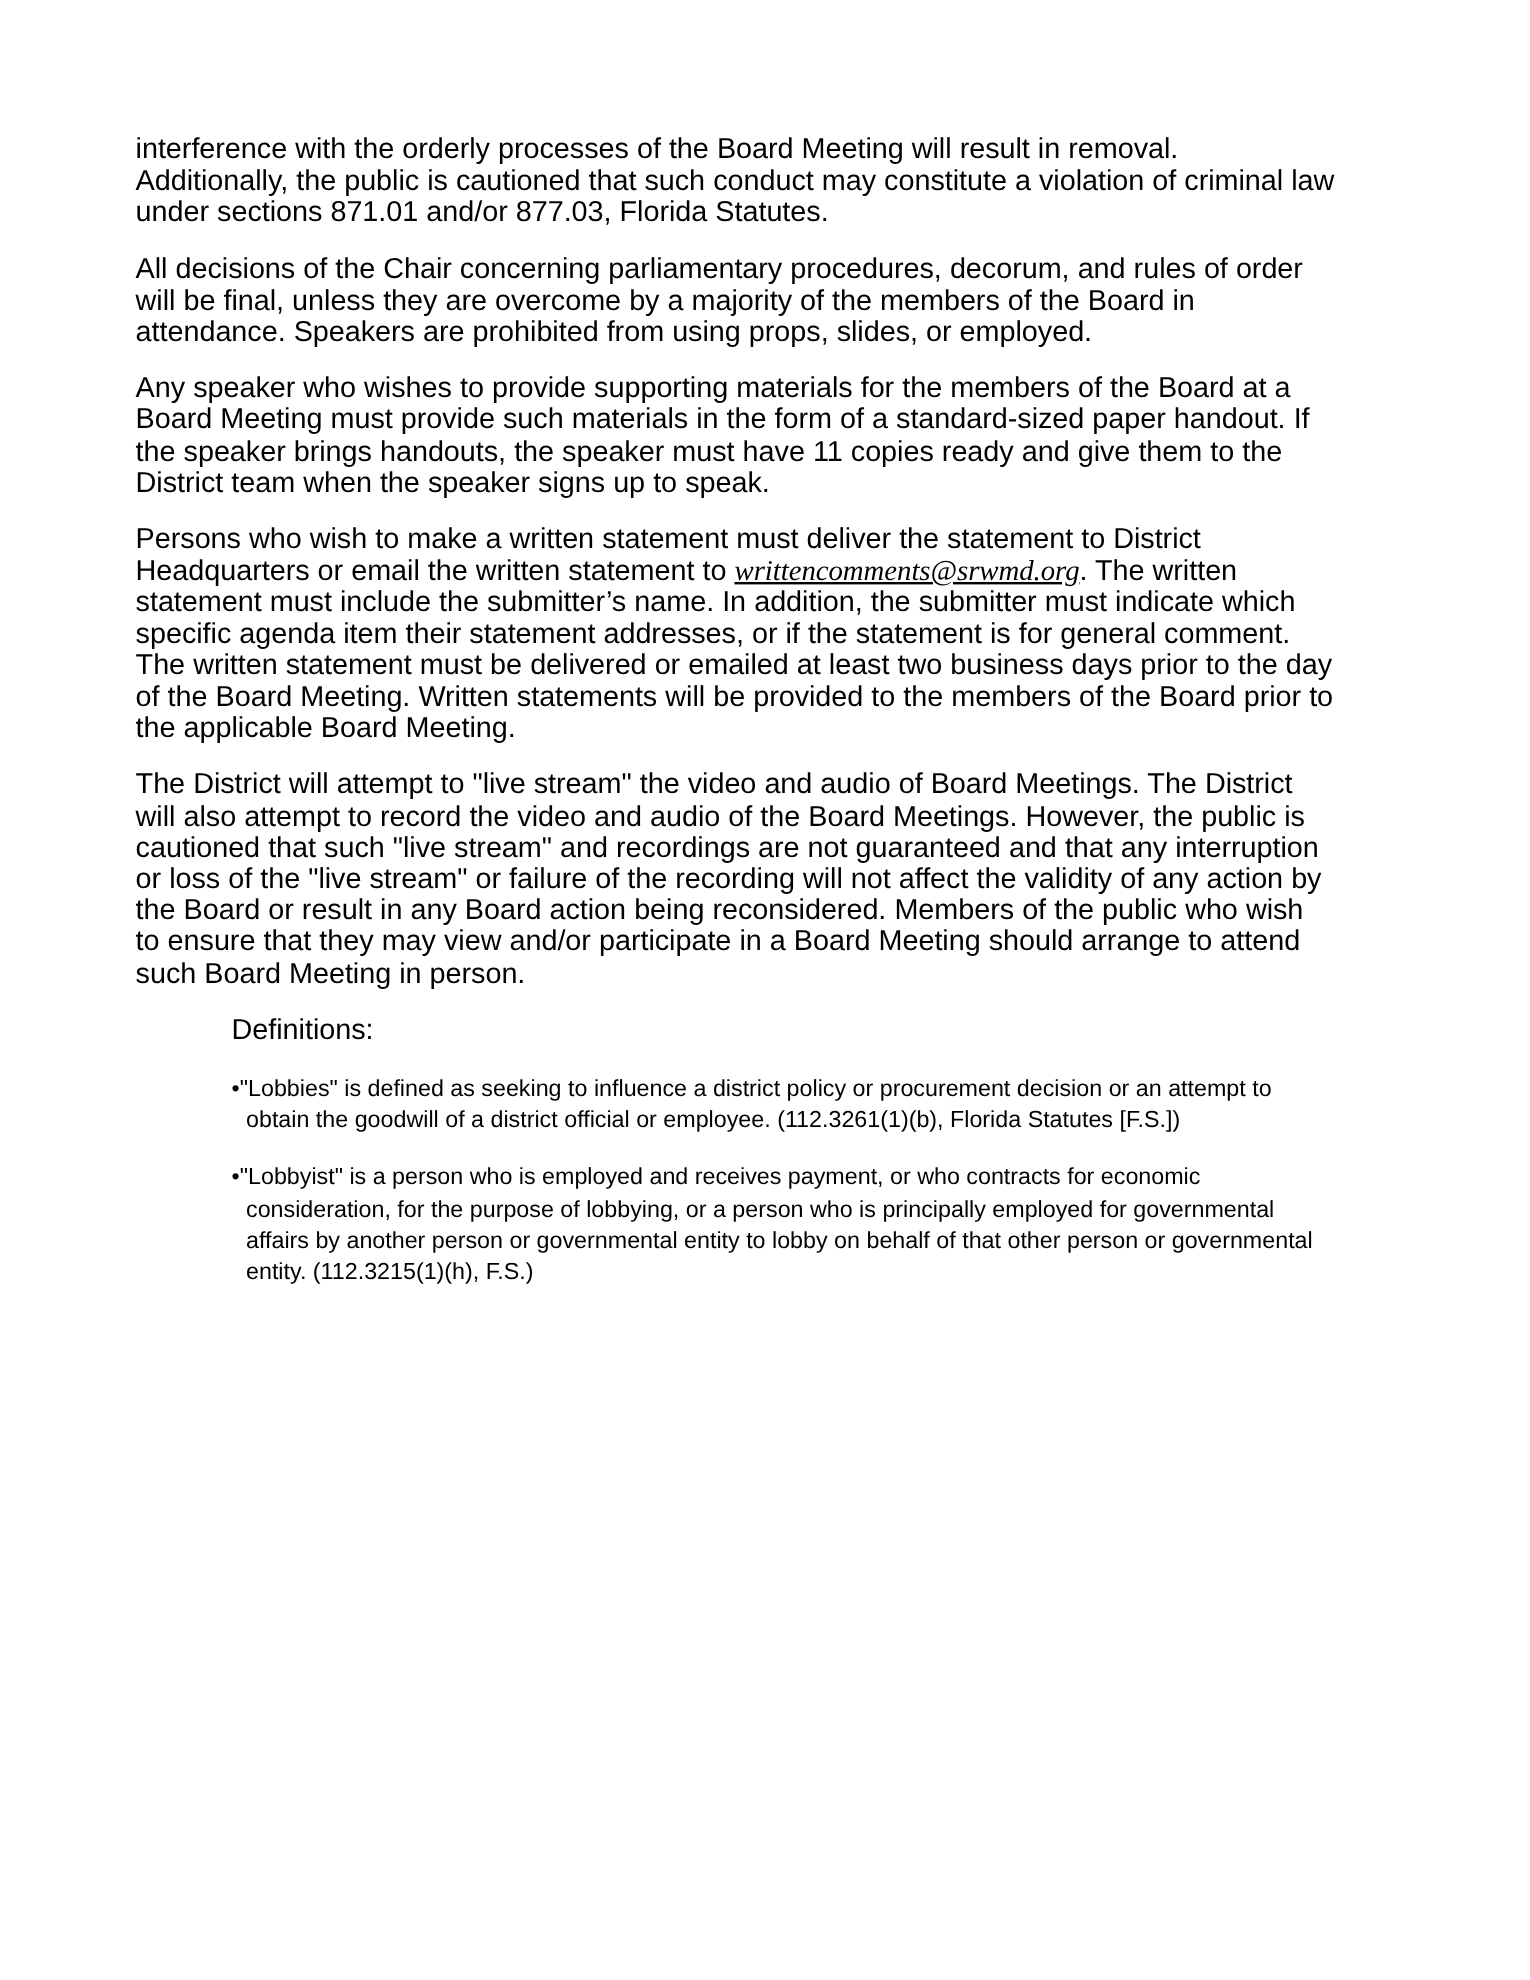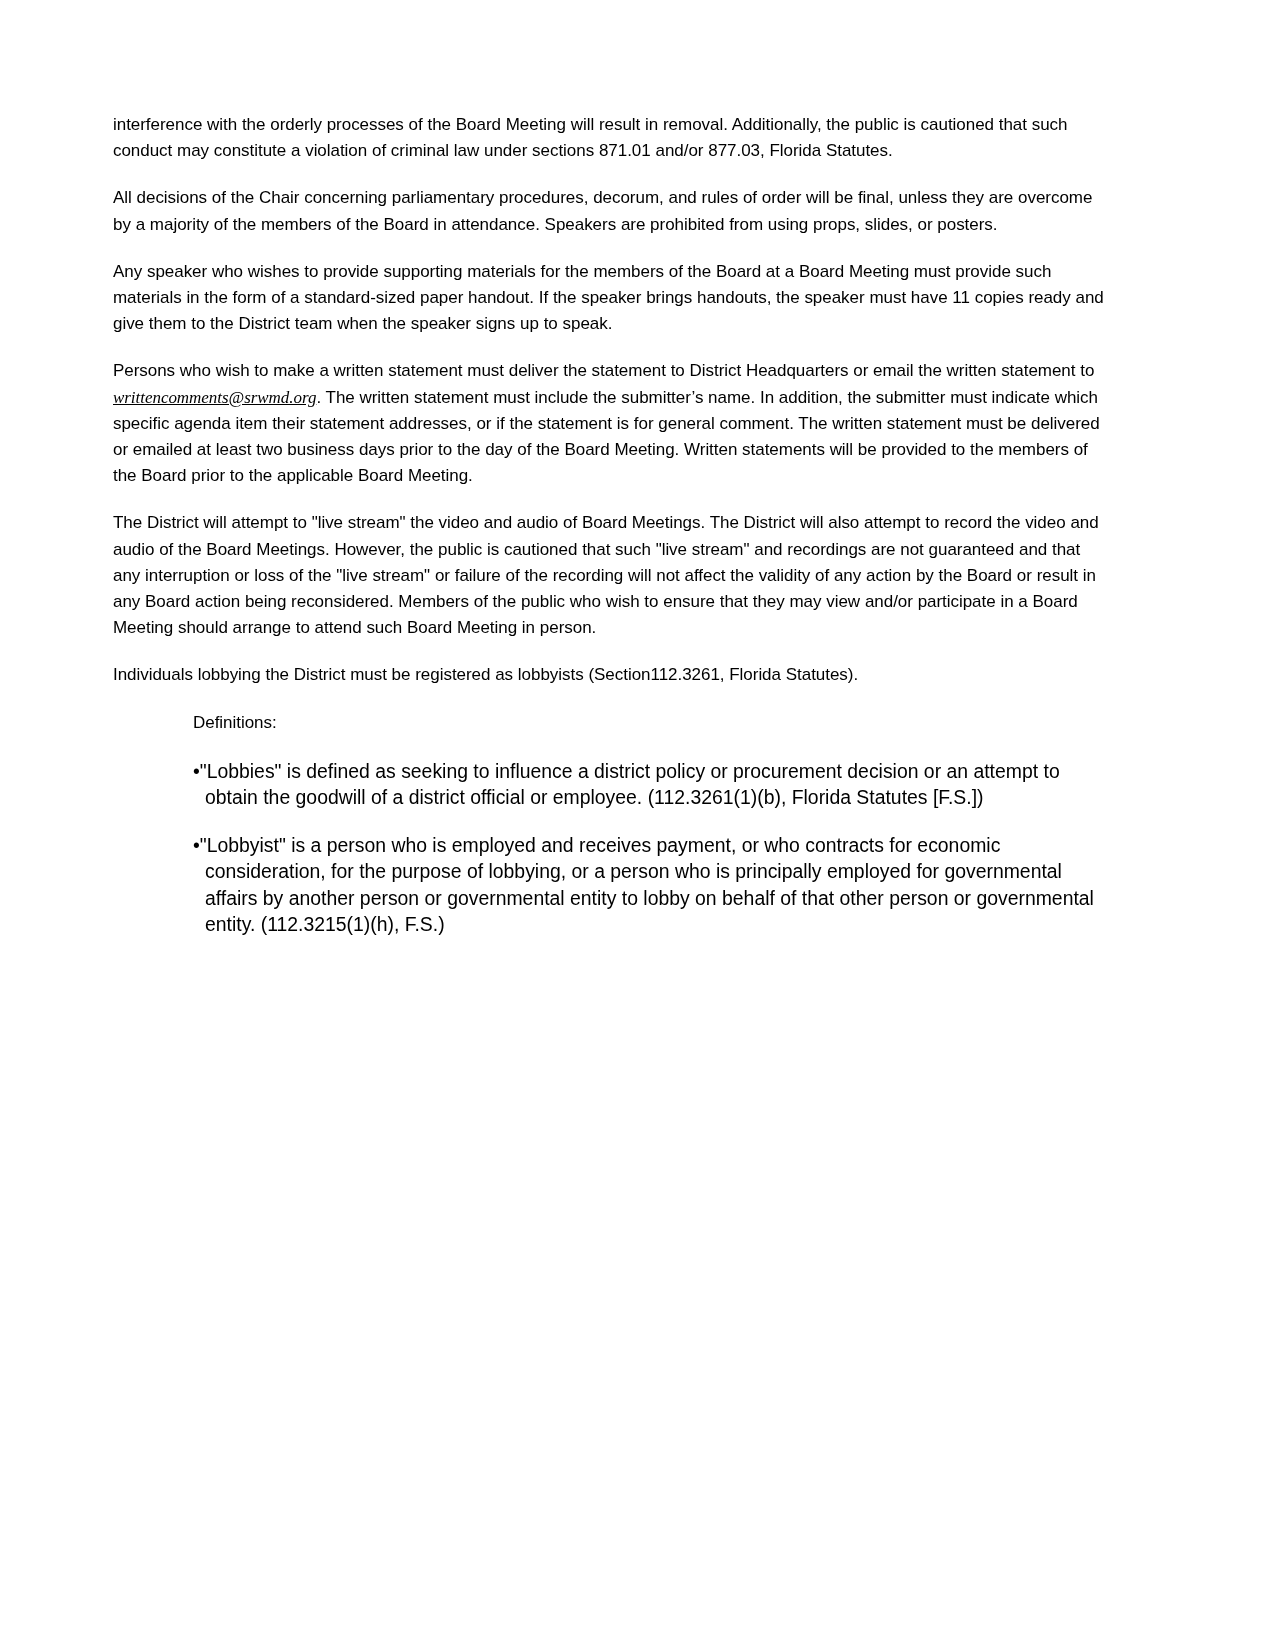--- a/index.html
+++ b/index.html
@@ -20,21 +20,21 @@
     overflow: hidden;
   }
   .content {
     position: absolute;
     left: 113px;
     top: 112px;
     width: 999px;
   }
   p.para {
     margin: 0 0 21px 0;
-    font-size: 17px;
+    font-size: 24px;
     line-height: 26.2px;
     text-align: left;
     letter-spacing: -0.04px;
     word-spacing: 0.1px;
   }
   .indent-block {
     margin-left: 80px;
     width: 919px;
   }
   .indent-block p.para {
@@ -61,29 +61,28 @@
   }
 </style>
 </head>
 <body>
 
 <div class="page">
   <div class="content">
 
     <p class="para">interference with the orderly processes of the Board Meeting will result in removal. Additionally, the public is cautioned that such conduct may constitute a violation of criminal law under sections 871.01 and/or 877.03, Florida Statutes.</p>
 
-    <p class="para">All decisions of the Chair concerning parliamentary procedures, decorum, and rules of order will be final, unless they are overcome by a majority of the members of the Board in attendance. Speakers are prohibited from using props, slides, or posters.</p>
+    <p class="para">All decisions of the Chair concerning parliamentary procedures, decorum, and rules of order will be final, unless they are overcome by a majority of the members of the Board in attendance. Speakers are prohibited from using props, slides, or employed.</p>
 
     <p class="para">Any speaker who wishes to provide supporting materials for the members of the Board at a Board Meeting must provide such materials in the form of a standard-sized paper handout. If the speaker brings handouts, the speaker must have 11 copies ready and give them to the District team when the speaker signs up to speak.</p>
 
     <p class="para"><span>Persons who wish to make a written statement must deliver the statement to District Headquarters or email the written statement to </span><a class="email-link" href="#">writtencomments@srwmd.org</a><span>. The written statement must include the submitter’s name. In addition, the submitter must indicate which specific agenda item their statement addresses, or if the statement is for general comment. The written statement must be delivered or emailed at least two business days prior to the day of the Board Meeting. Written statements will be provided to the members of the Board prior to the applicable Board Meeting.</span></p>
 
     <p class="para">The District will attempt to "live stream" the video and audio of Board Meetings. The District will also attempt to record the video and audio of the Board Meetings. However, the public is cautioned that such "live stream" and recordings are not guaranteed and that any interruption or loss of the "live stream" or failure of the recording will not affect the validity of any action by the Board or result in any Board action being reconsidered. Members of the public who wish to ensure that they may view and/or participate in a Board Meeting should arrange to attend such Board Meeting in person.</p>
 
-    <p class="para">Individuals lobbying the District must be registered as lobbyists (Section112.3261, Florida Statutes).</p>
 
     <div class="indent-block">
       <p class="para">Definitions:</p>
 
       <p class="bullet-para">
           <span class="hang">•"Lobbies" is defined as seeking to influence a district policy or procurement decision or an attempt to obtain the goodwill of a district official or employee. (112.3261(1)(b), Florida Statutes [F.S.])</span>
         </p>
 
       <p class="bullet-para">
           <span class="hang">•"Lobbyist" is a person who is employed and receives payment, or who contracts for economic consideration, for the purpose of lobbying, or a person who is principally employed for governmental affairs by another person or governmental entity to lobby on behalf of that other person or governmental entity. (112.3215(1)(h), F.S.)</span>

